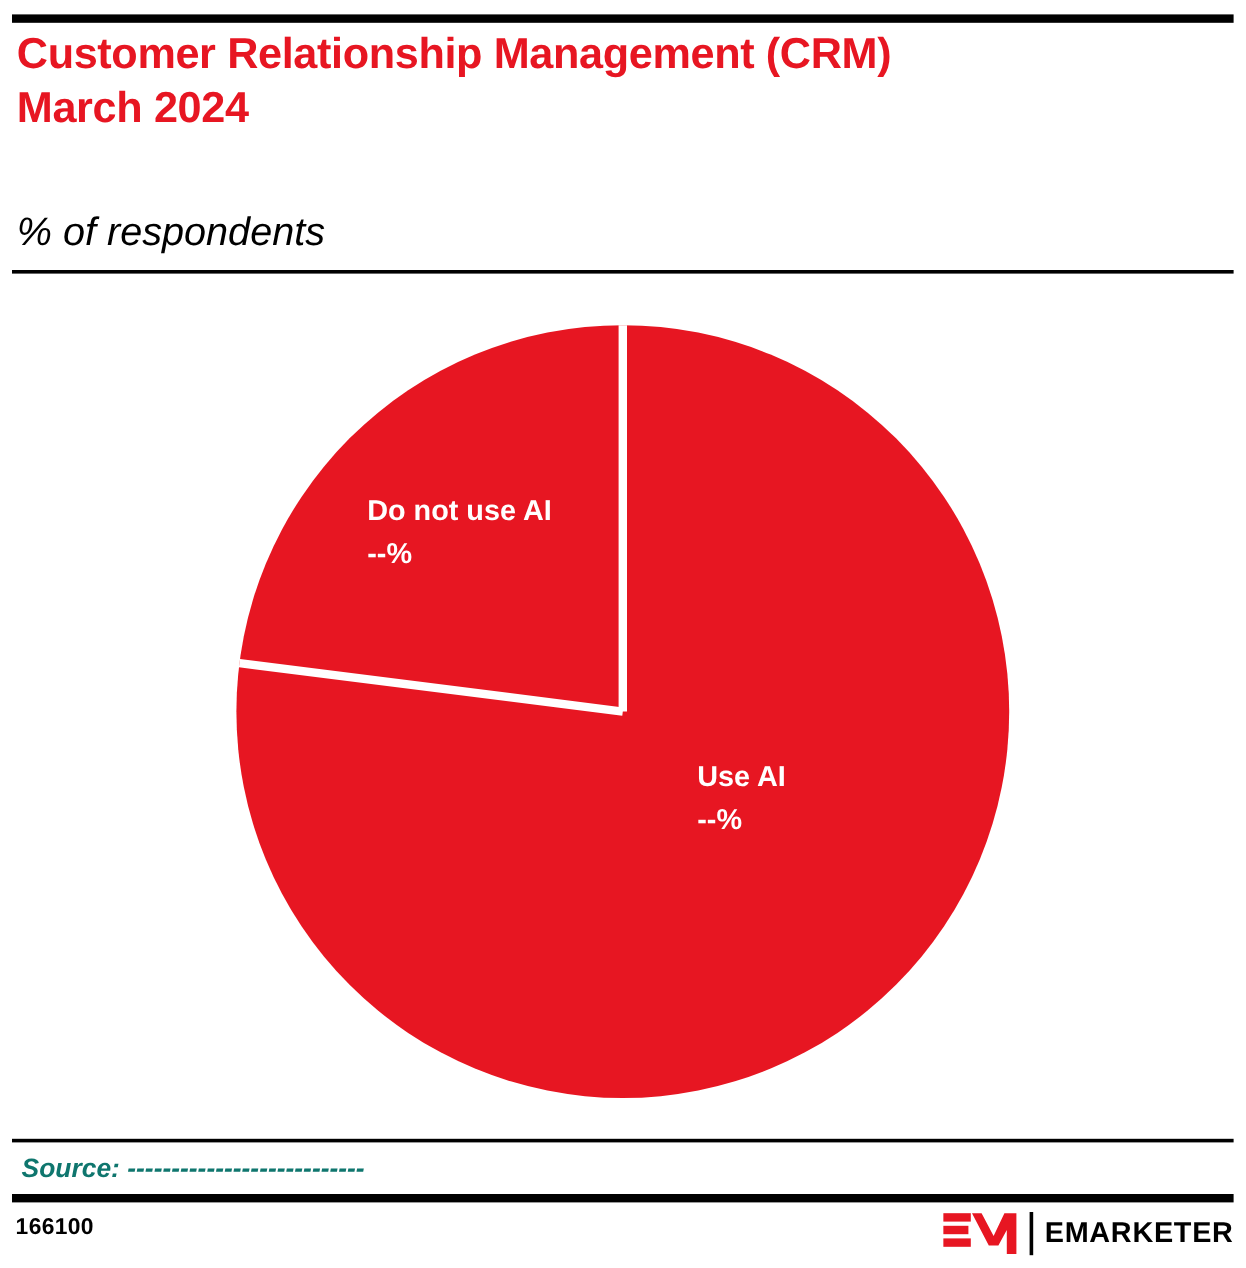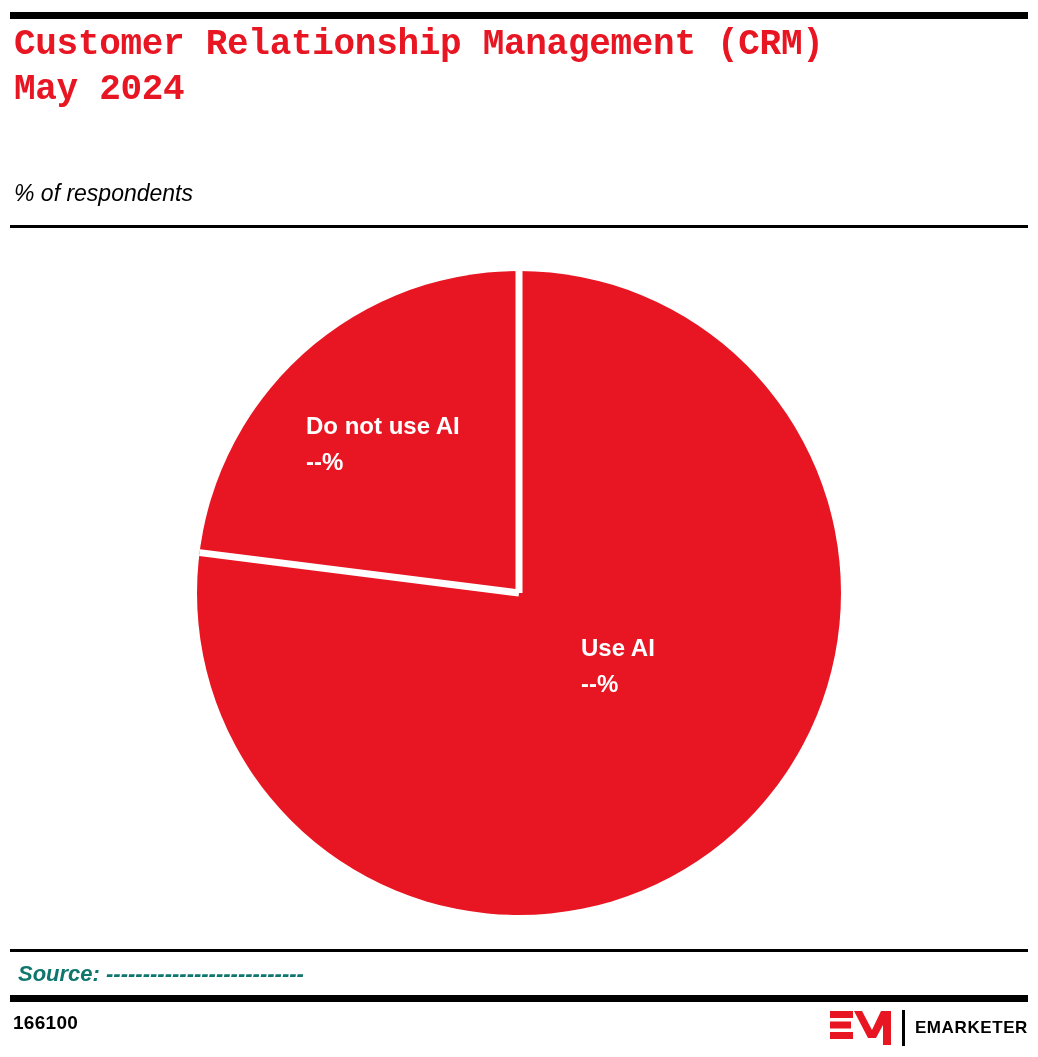--- a/index.html
+++ b/index.html
@@ -14,25 +14,24 @@
   #top-bar        { left:10px; top:12px;  width:1018px; height:7px; }
   #header-rule    { left:10px; top:225px; width:1018px; height:3px; }
   #source-rule    { left:10px; top:949px; width:1018px; height:3px; }
   #footer-bar     { left:10px; top:995px; width:1018px; height:7px; }
 
   #chart-title {
     left:14px; top:22px; width:940px;
     color:var(--brand-red);
     font-size:36px; line-height:45px; font-weight:700;
     letter-spacing:-0.3px;
-    font-family:Liberation Mono, monospace;
   }
   #chart-subtitle {
     left:14px; top:172px; width:700px;
-    color:#000; font-size:23px; line-height:42px;
+    color:#000; font-size:33px; line-height:42px;
     font-style:italic; font-weight:400;
   }
 
   #pie-svg { left:194px; top:268px; width:650px; height:650px; }
 
   .slice-label {
     color:#fff; font-weight:700;
     font-size:24px; line-height:36px;
     white-space:nowrap;
   }
@@ -51,34 +50,34 @@
     color:#000; font-size:19px; font-weight:700;
     letter-spacing:0.3px;
   }
 
   #brand-logo {
     right:10px; top:1008px; height:40px;
     display:flex; align-items:center; gap:10px;
   }
   #logo-divider { width:3px; height:36px; background:#000; }
   #logo-wordmark {
-    color:#000; font-size:17px; font-weight:700;
+    color:#000; font-size:24px; font-weight:700;
     letter-spacing:0.6px; line-height:40px;
   }
 </style>
 </head>
 <body>
 
 <div id="stage">
 
   <div id="top-bar" class="abs rule"></div>
 
   <div id="chart-title" class="abs">
     <div>Customer Relationship Management (CRM)</div>
-    <div>May 2024</div>
+    <div>March 2024</div>
   </div>
 
   <div id="chart-subtitle" class="abs">% of respondents</div>
 
   <div id="header-rule" class="abs rule"></div>
 
   <svg id="pie-svg" class="abs" viewBox="0 0 650 650">
       <circle cx="325" cy="325" r="322" fill="#e71622"></circle>
       <line x1="325" y1="325" x2="325" y2="3" stroke="#ffffff" stroke-width="7"></line>
       <line x1="325" y1="325" x2="5.5390661767381175" y2="284.64269879229414" stroke="#ffffff" stroke-width="7"></line>

